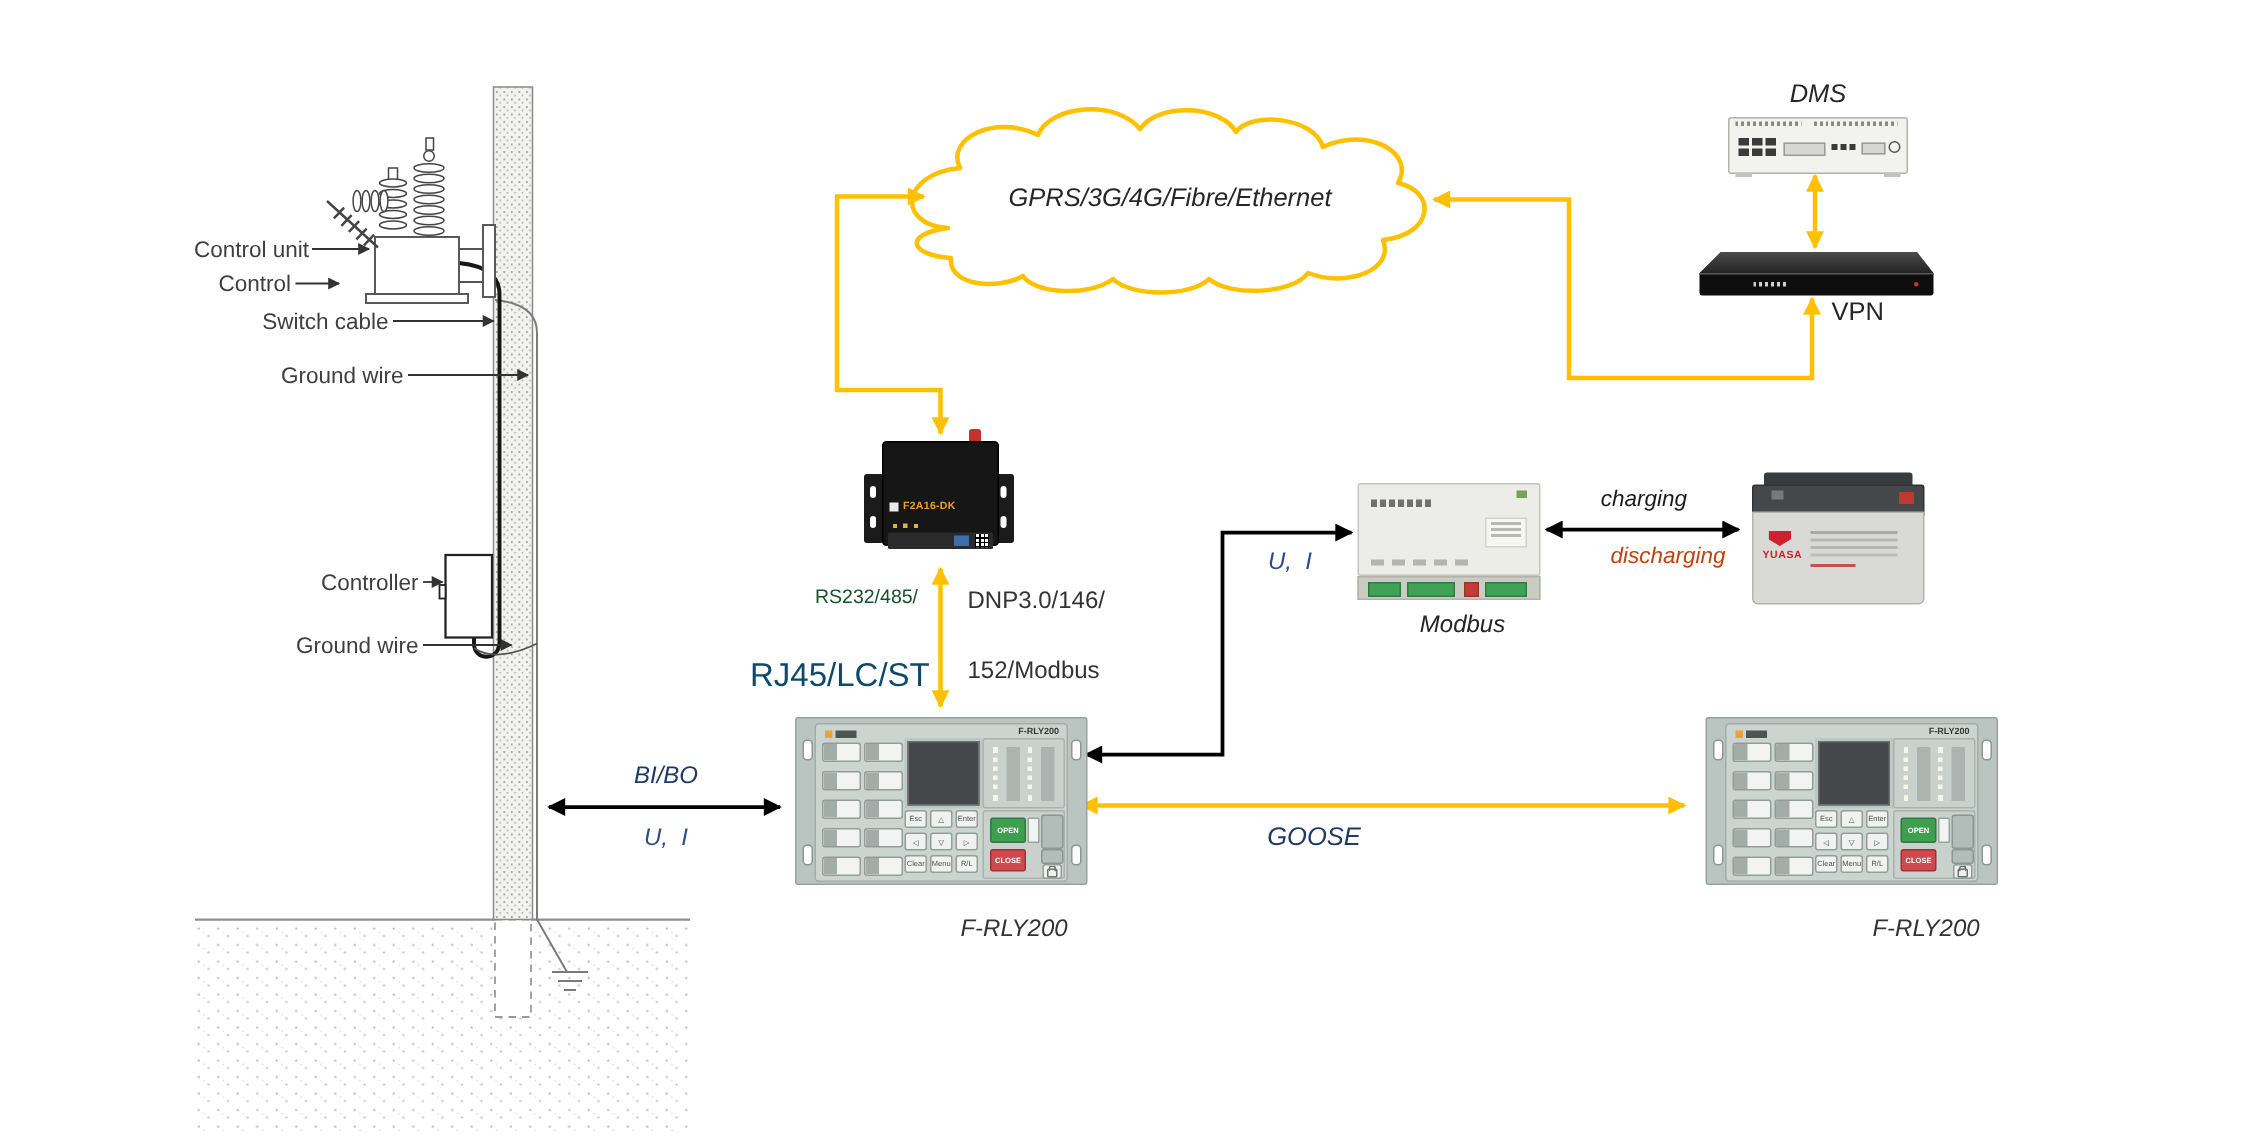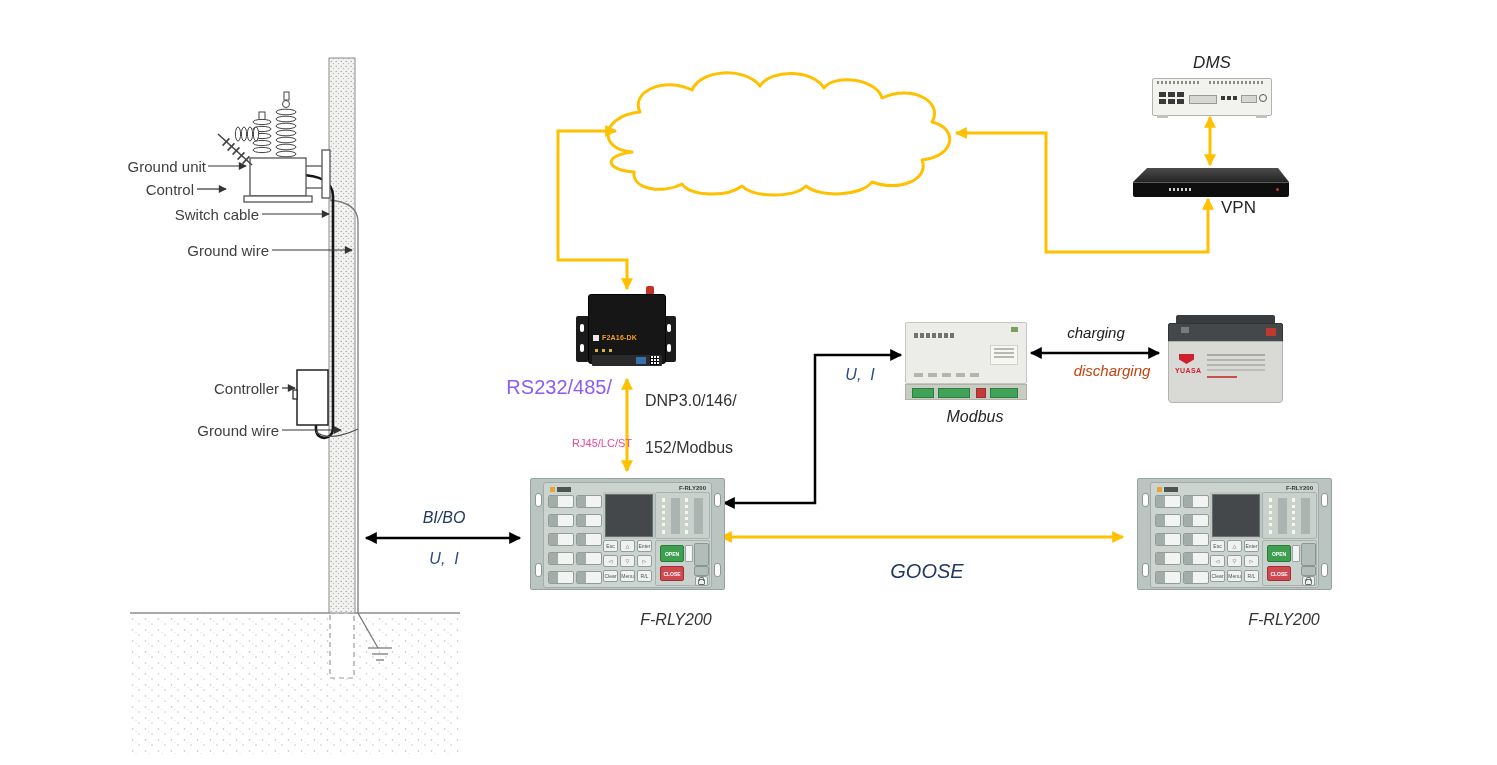--- a/index.html
+++ b/index.html
@@ -213,27 +213,28 @@
       <path d="M721 537 L1123 537" marker-start="url(#ay)" marker-end="url(#ay)"></path>
     </g>
 
     <g fill="none" stroke="#000" stroke-width="2.5">
       <path d="M366 538 L520 538" marker-start="url(#ab)" marker-end="url(#ab)"></path>
       <path d="M724 503 L815 503 L815 355 L901 355" marker-start="url(#ab)" marker-end="url(#ab)"></path>
       <path d="M1031 353 L1159 353" marker-start="url(#ab)" marker-end="url(#ab)"></path>
     </g>
   </svg>
 
-  <div class="lbl r polelbl" style="left:100px;top:158px;width:106px;">Ground unit</div>
+  <div class="lbl r polelbl" style="left:100px;top:158px;width:106px;">Control unit</div>
   <div class="lbl r polelbl" style="left:110px;top:181px;width:84px;">Control</div>
   <div class="lbl r polelbl" style="left:155px;top:206px;width:104px;">Switch cable</div>
   <div class="lbl r polelbl" style="left:165px;top:242px;width:104px;">Ground wire</div>
   <div class="lbl r polelbl" style="left:183px;top:380px;width:96px;">Controller</div>
   <div class="lbl r polelbl" style="left:173px;top:422px;width:106px;">Ground wire</div>
 
+  <div class="lbl c" style="left:628px;top:122px;width:304px;font-size:17px;">GPRS/3G/4G/Fibre/Ethernet</div>
 
   <div class="lbl c" style="left:1182px;top:53px;width:60px;font-size:17px;">DMS</div>
   <div class="dms" style="left:1152px;top:78px;">
     <div class="vent" style="left:4px;width:44px;"></div>
     <div class="vent" style="left:56px;width:56px;"></div>
     <div class="port" style="left:6px;top:13px;width:7px;height:5px;"></div>
     <div class="port" style="left:15px;top:13px;width:7px;height:5px;"></div>
     <div class="port" style="left:24px;top:13px;width:7px;height:5px;"></div>
     <div class="port" style="left:6px;top:20px;width:7px;height:5px;"></div>
     <div class="port" style="left:15px;top:20px;width:7px;height:5px;"></div>
@@ -271,22 +272,22 @@
       <div class="logo"></div>
       <div class="model">F2A16-DK</div>
       <div class="leds"></div>
       <div class="strip">
           <div class="chip"></div>
           <div class="qr"></div>
         </div>
     </div>
   </div>
 
-  <div class="lbl r" style="left:500px;top:376px;width:112px;font-size:20px;color:#8b5cf6;">RS232/485/</div>
-  <div class="lbl r" style="left:520px;top:437px;width:112px;font-size:11px;color:#ec4899;">RJ45/LC/ST</div>
+  <div class="lbl r" style="left:500px;top:390px;width:112px;font-size:13px;color:#14532d;">RS232/485/</div>
+  <div class="lbl r" style="left:500px;top:437px;width:112px;font-size:22px;color:#0c4a6e;">RJ45/LC/ST</div>
   <div class="lbl" style="left:645px;top:392px;width:120px;font-size:16px;color:#333;">DNP3.0/146/</div>
   <div class="lbl" style="left:645px;top:439px;width:120px;font-size:16px;color:#333;">152/Modbus</div>
 
   <div class="lbl c navy" style="left:394px;top:509px;width:100px;font-size:16px;">BI/BO</div>
   <div class="lbl c blue" style="left:394px;top:550px;width:100px;font-size:16px;">U,  I</div>
 
   <div class="charger" style="left:905px;top:318px;">
     <div class="face">
       <div class="brand"></div>
         <div class="glogo"></div>
@@ -390,21 +391,21 @@
         <div class="flap1"></div>
           <div class="flap2"></div>
         <div class="lockbtn">
             <div class="lock"></div>
           </div>
       </div>
     </div>
   </div>
   <div class="lbl c" style="left:616px;top:611px;width:120px;font-size:16px;color:#333;">F-RLY200</div>
 
-  <div class="lbl c navy" style="left:877px;top:548px;width:100px;font-size:20px;margin-top:12px;">GOOSE</div>
+  <div class="lbl c navy" style="left:826px;top:548px;width:100px;font-size:17px;">GOOSE</div>
 
   <div class="relay" style="left:1137px;top:478px;">
     <span class="slot" style="left:4px;top:14px;"></span>
       <span class="slot" style="left:4px;top:84px;"></span>
     <span class="slot" style="left:183px;top:14px;"></span>
       <span class="slot" style="left:183px;top:84px;"></span>
     <div class="face">
       <div class="logo-o"></div>
         <div class="logo-d"></div>
       <div class="model">F-RLY200</div>

